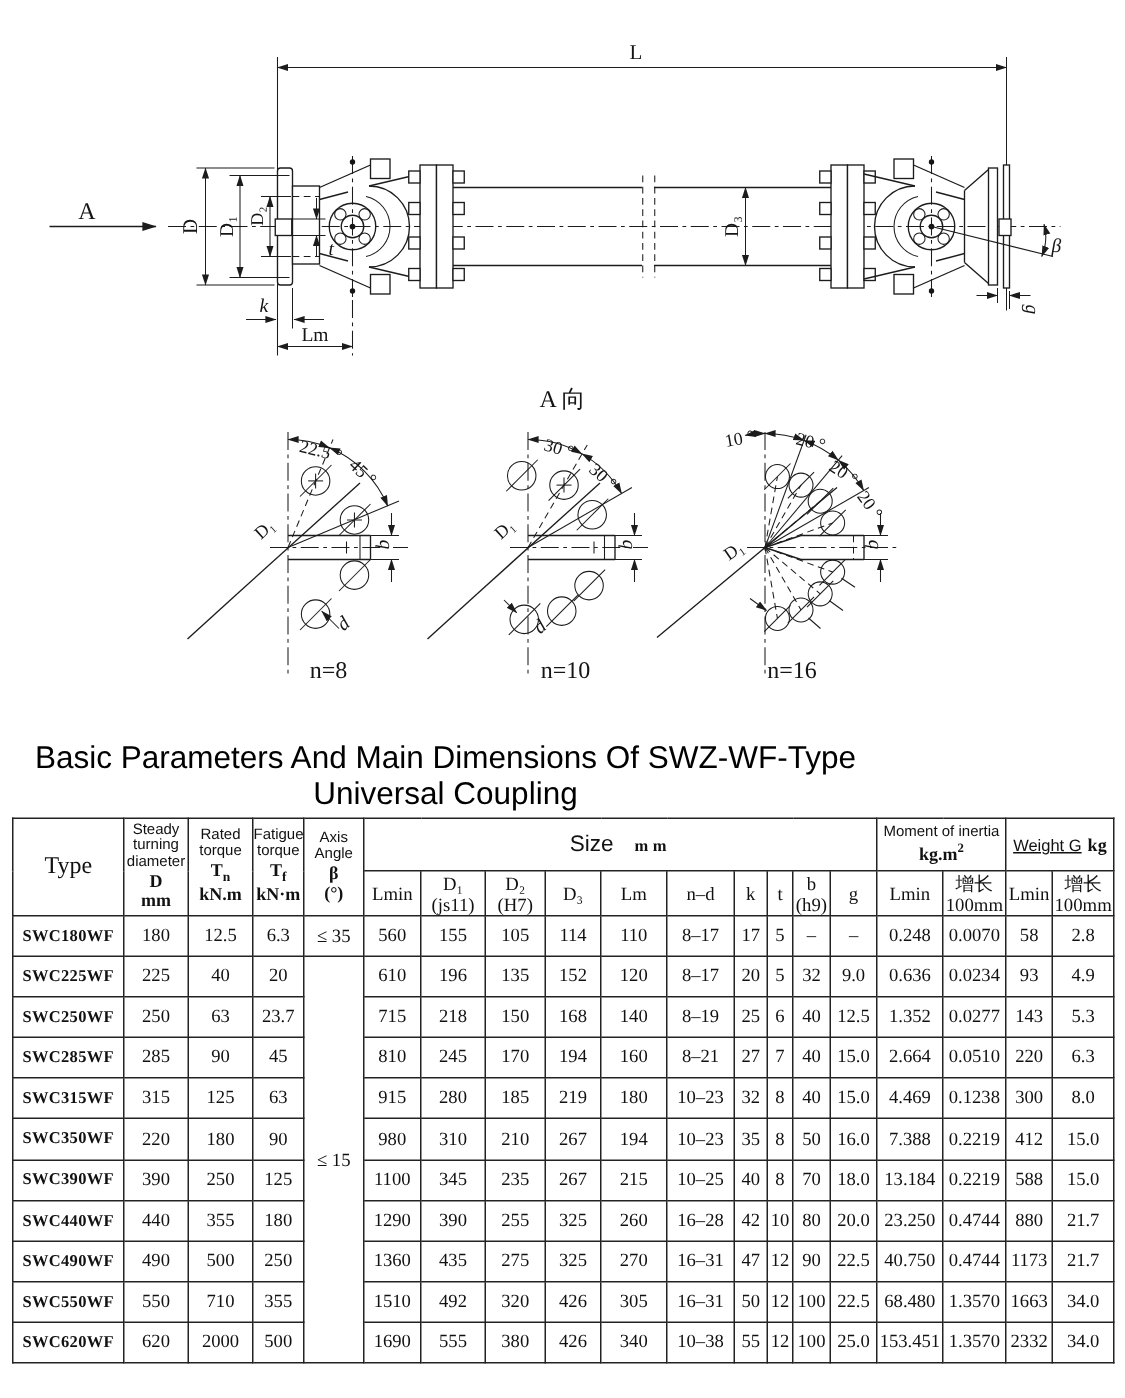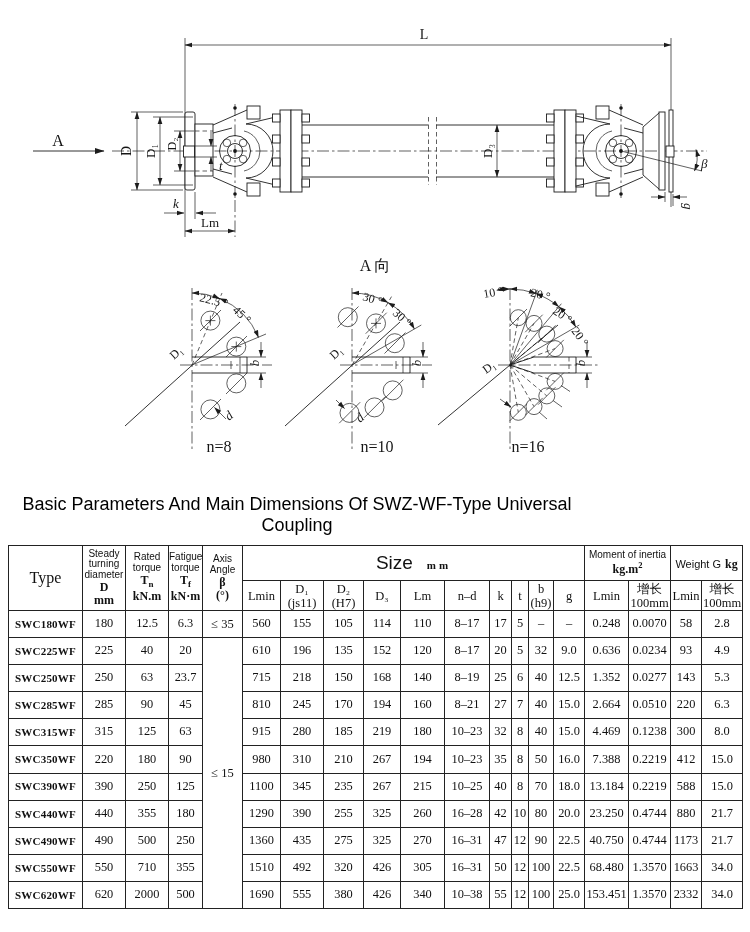--- a/index.html
+++ b/index.html
@@ -13,35 +13,35 @@
   .dim{marker-start:url(#ah);marker-end:url(#ah);}
   .de{marker-end:url(#ah);}
   .fw{fill:#ffffff;stroke:#1c1c1c;stroke-width:0.9;}
   .fb{fill:#151515;stroke:none;}
   .ts{font-family:"Liberation Serif",serif;font-size:14px;}
   .ts13{font-family:"Liberation Serif",serif;font-size:13px;}
   .ts12{font-family:"Liberation Serif",serif;font-size:12px;}
   .ti{font-family:"Liberation Serif",serif;font-style:italic;font-size:13px;}
   .tn{font-family:"Liberation Serif",serif;font-size:16px;}
   .page-title{position:absolute;top:494px;left:0;width:594px;text-align:center;
-      font-family:"Liberation Sans",sans-serif;font-size:18px;letter-spacing:0px;color:#000;}
+      font-family:"Liberation Sans",sans-serif;font-size:21px;letter-spacing:0px;color:#000;}
   table.spec{position:absolute;top:545px;left:8px;width:734px;border-collapse:collapse;
       table-layout:fixed;border:1.5px solid #111;}
   table.spec th,table.spec td{border:1px solid #222;padding:0;text-align:center;
       vertical-align:middle;line-height:1.12;overflow:hidden;font-family:"Liberation Serif",serif;}
   .hr1 th{height:34px;font-weight:normal;}
   .hr2 th{height:29px;font-weight:normal;font-size:12.5px;}
   tbody tr{height:27.1px;}
   tbody td{font-size:12.4px;}
   td.type-cell{font-size:11px;font-weight:bold;letter-spacing:0.2px;margin-left:27px;}
   td.axis-cell{font-size:12.5px;}
   .sans{font-family:"Liberation Sans",sans-serif;}
   .s10{font-size:10px;line-height:1.08;}
-  .s11{font-size:11px;}
-  .s15{font-size:19px;}
+  .s11{font-size:11px;text-decoration:underline;}
+  .s15{font-size:15px;}
   .ser{font-family:"Liberation Serif",serif;font-size:12px;line-height:1.1;font-weight:bold;}
   .ser sub{font-size:9px;}
   .ser sup{font-size:8.5px;}
   .unit-sp{margin-left:14px;letter-spacing:3px;font-size:11px;}
   .size-h{font-weight:normal;}
 </style>
 </head>
 <body>
 
 <div class="page">

